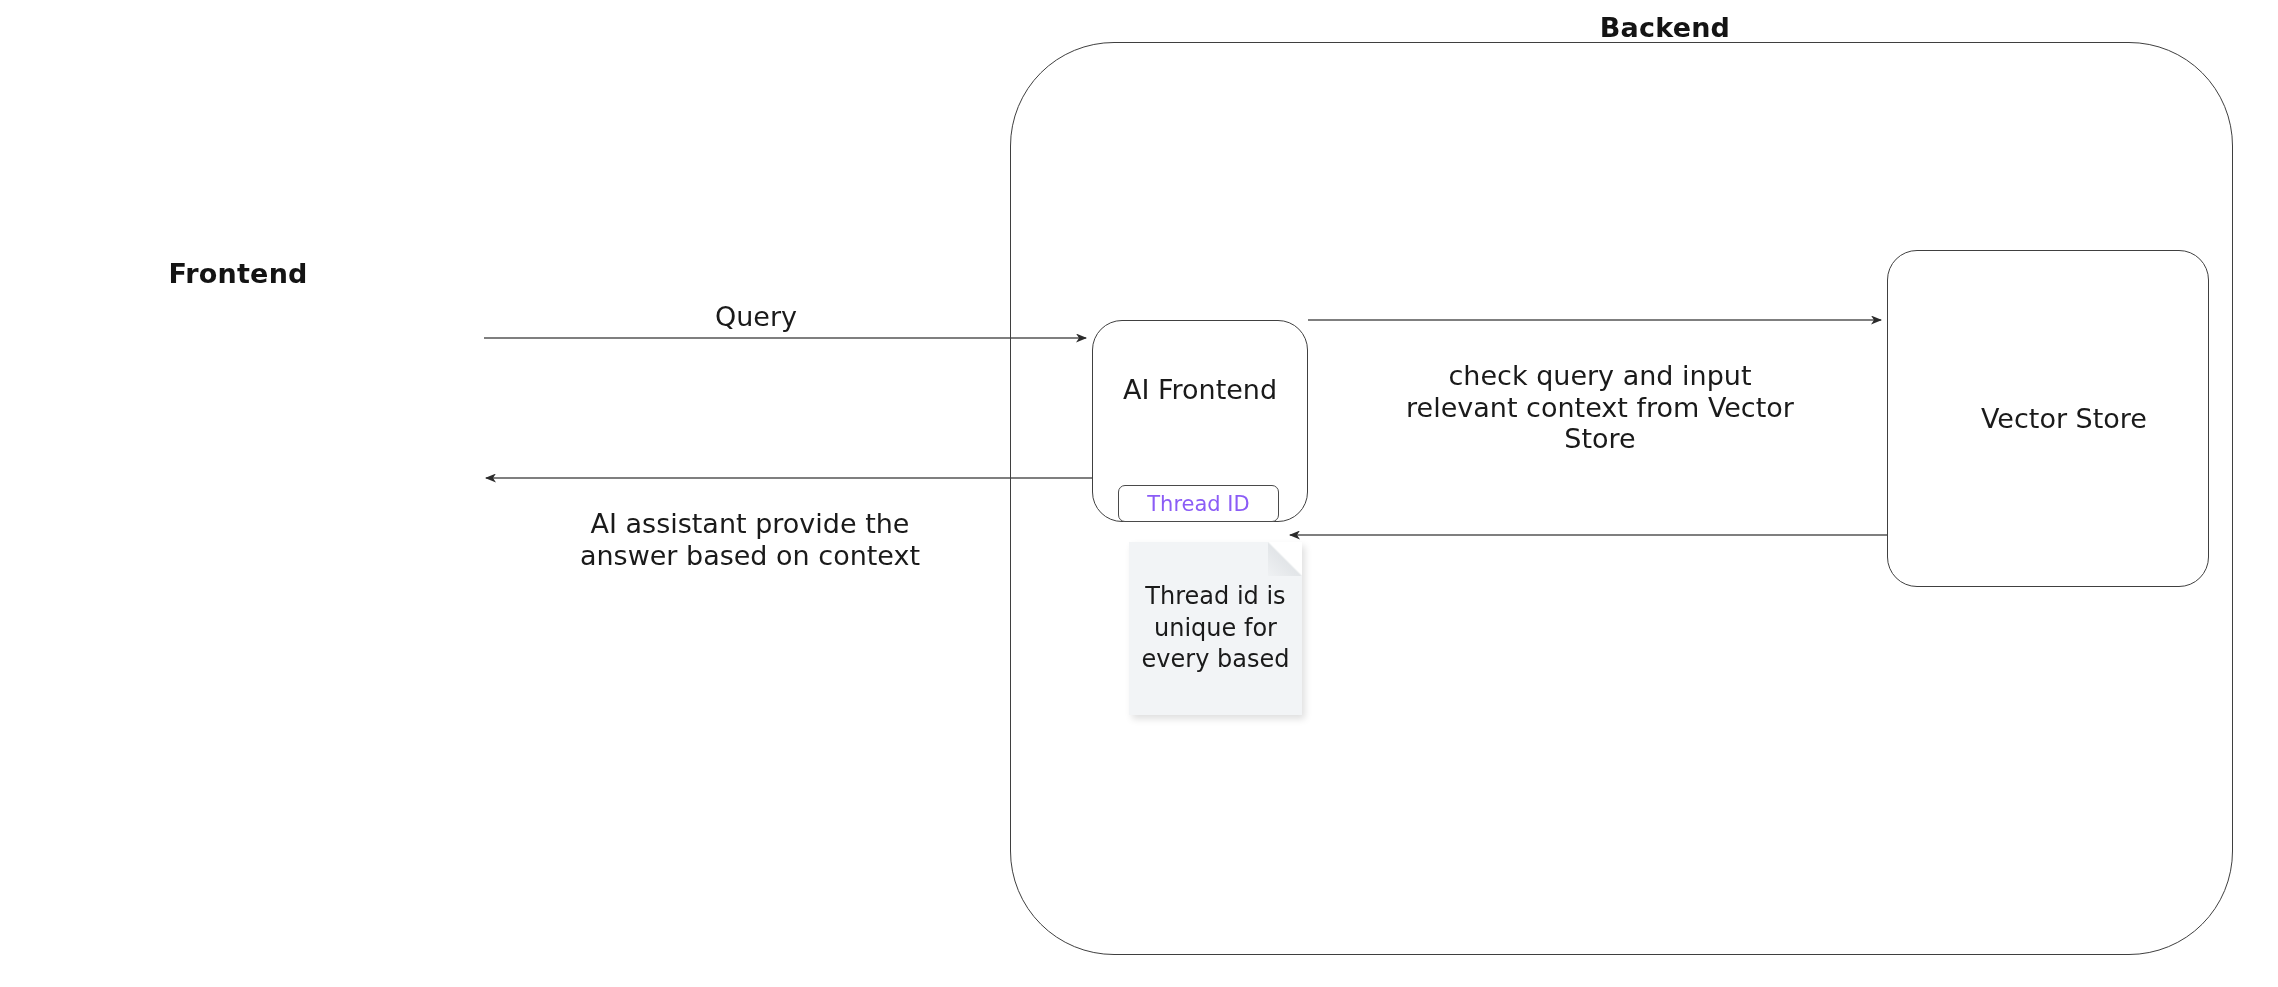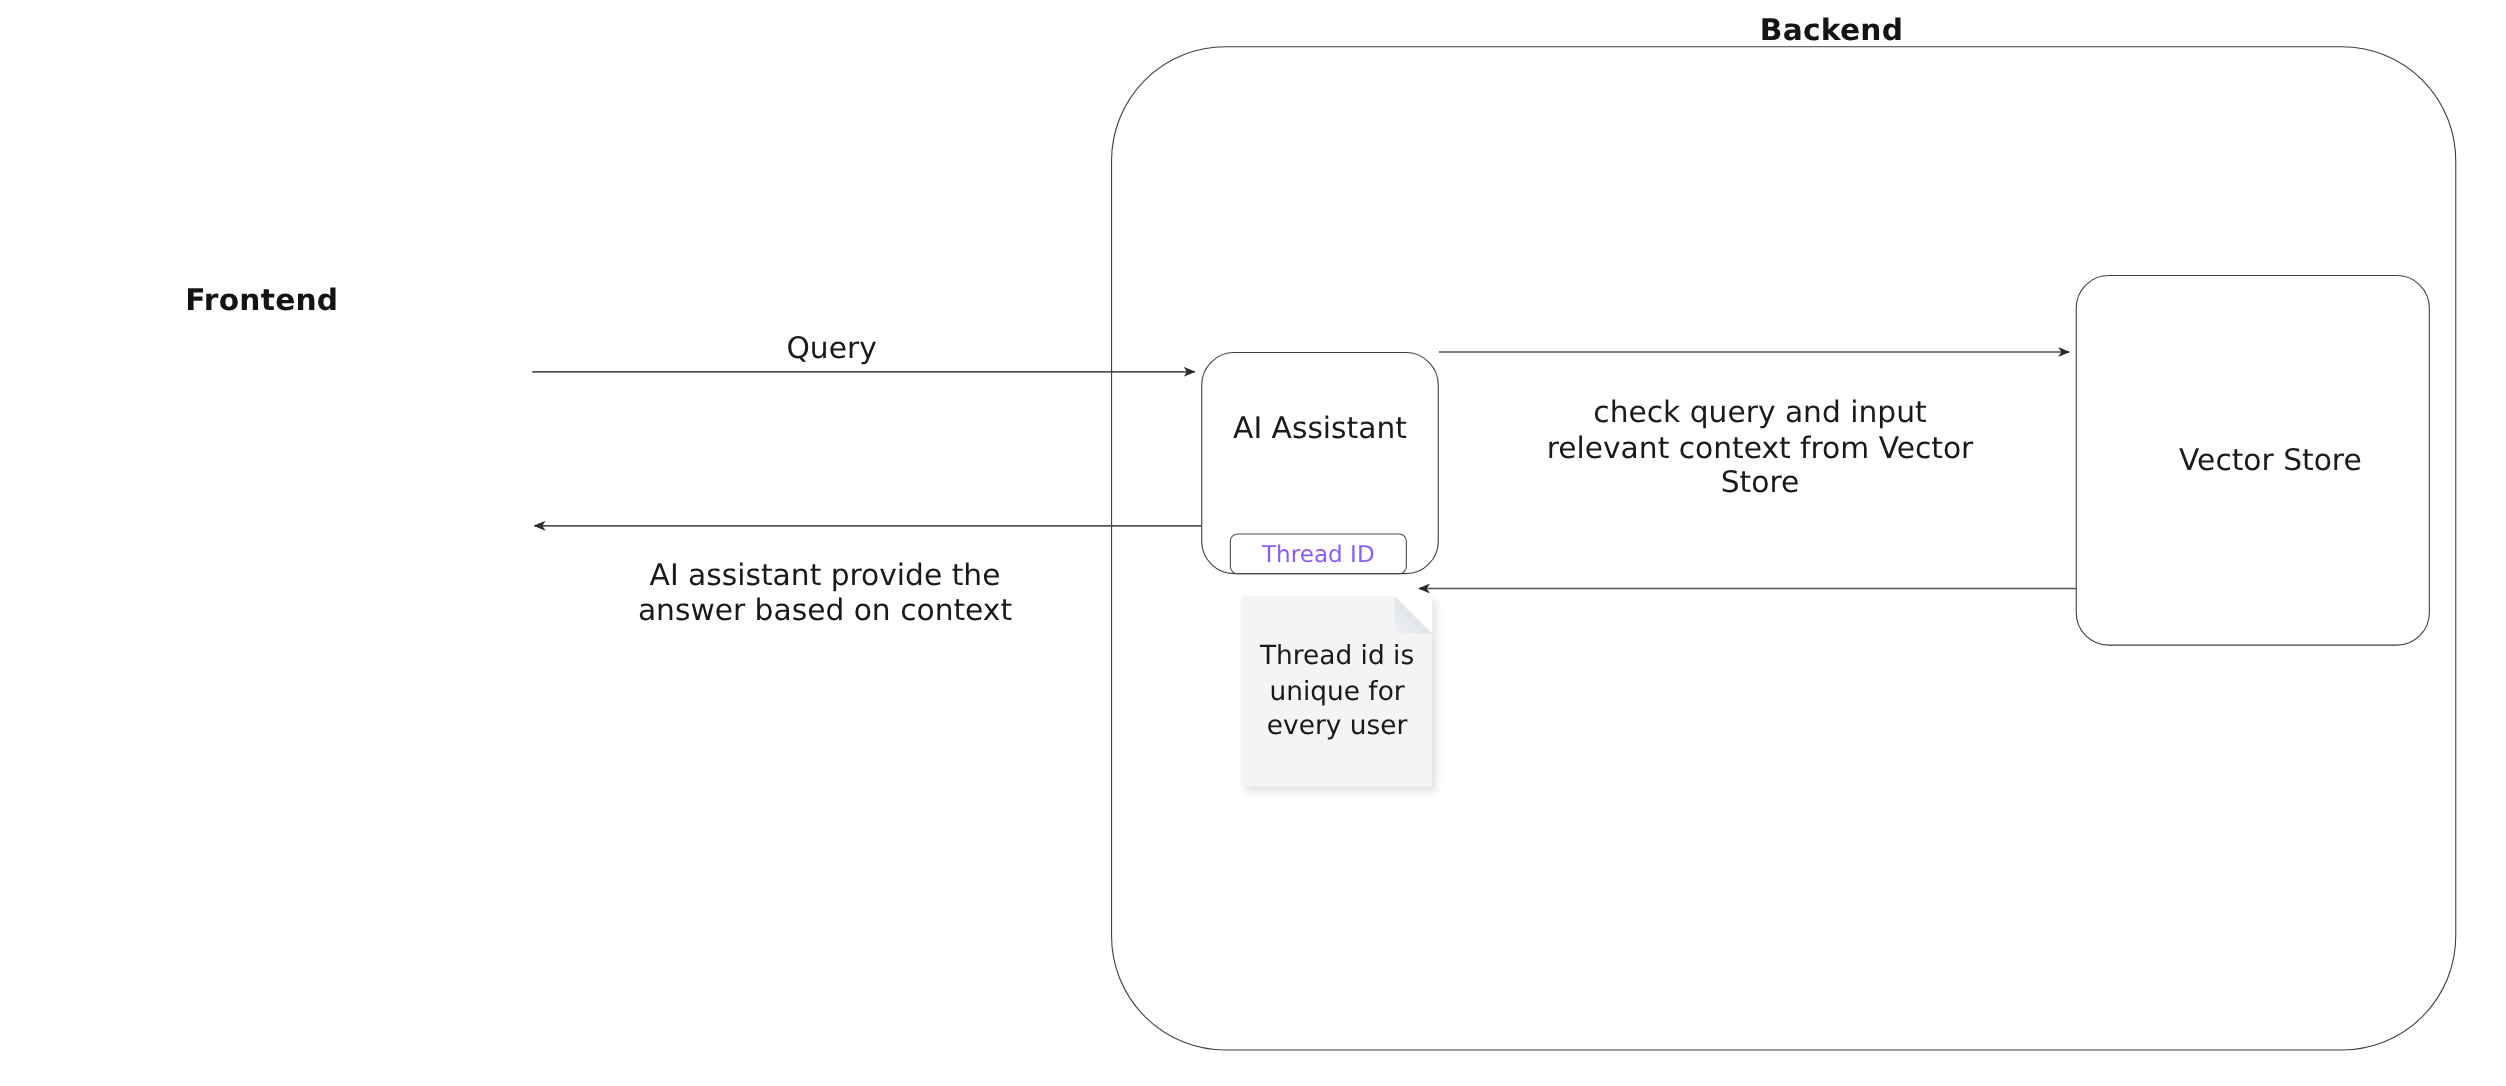--- a/index.html
+++ b/index.html
@@ -160,21 +160,21 @@
   </svg>
 
   <div class="group-box" id="group-backend" style="left:1010px; top:42px; width:1223px; height:913px;"></div>
 
   <div class="group-title" id="title-frontend" style="left:118px; top:258px; width:240px;">Frontend</div>
 
   <div class="group-title" id="title-backend" style="left:1545px; top:12px; width:240px;">Backend</div>
 
 
   <div class="node" id="node-ai-assistant" style="left:1092px; top:320px; width:216px; height:202px;">
-    <span class="node-label">AI Assistant</span>
+    <span class="node-label">AI Frontend</span>
     <div class="badge">
       <span class="badge-label">Thread ID</span>
     </div>
   </div>
 
   <div class="node" id="node-vector-store" style="left:1887px; top:250px; width:322px; height:337px;padding-left:32px;">
     <span class="node-label">Vector Store</span>
   </div>
 
   <div class="edge-label" id="label-query" style="left:636px; top:272px; width:240px;margin-top:29px;">Query</div>
@@ -183,16 +183,16 @@
 answer based on context</div>
 
   <div class="edge-label" id="label-retrieve" style="left:1380px; top:360px; width:440px;">check query and input
 relevant context from Vector
 Store</div>
 
   <div class="sticky-note" id="note-thread-id" style="left:1129px; top:542px; width:173px; height:173px;">
     <span class="sticky-fold"></span>
     <span class="sticky-note-text">Thread id is
 unique for
-every user</span>
+every based</span>
   </div>
 
 </div>
 
 </body></html>

